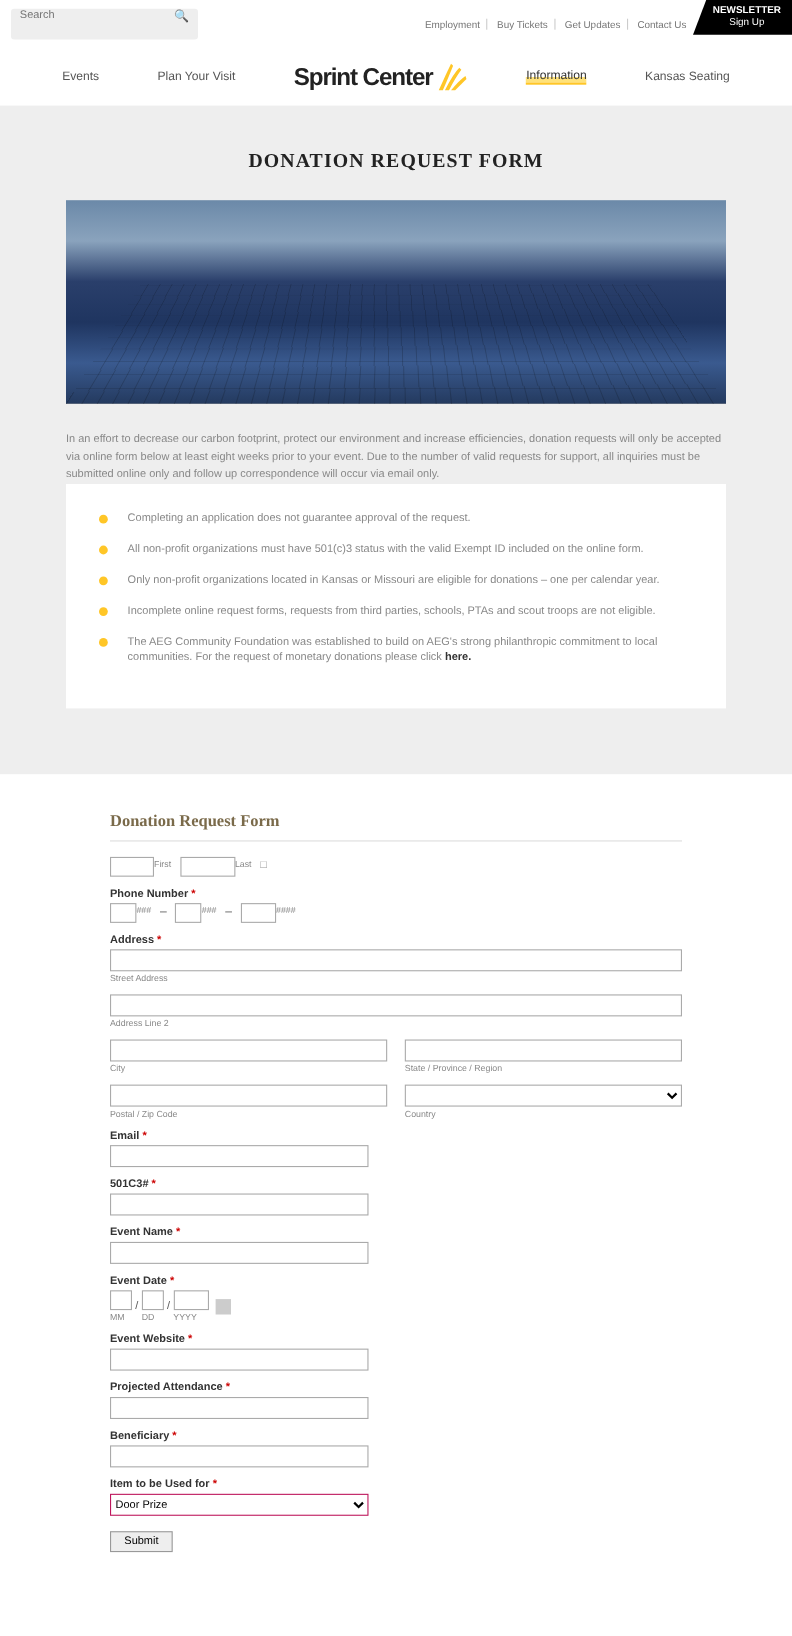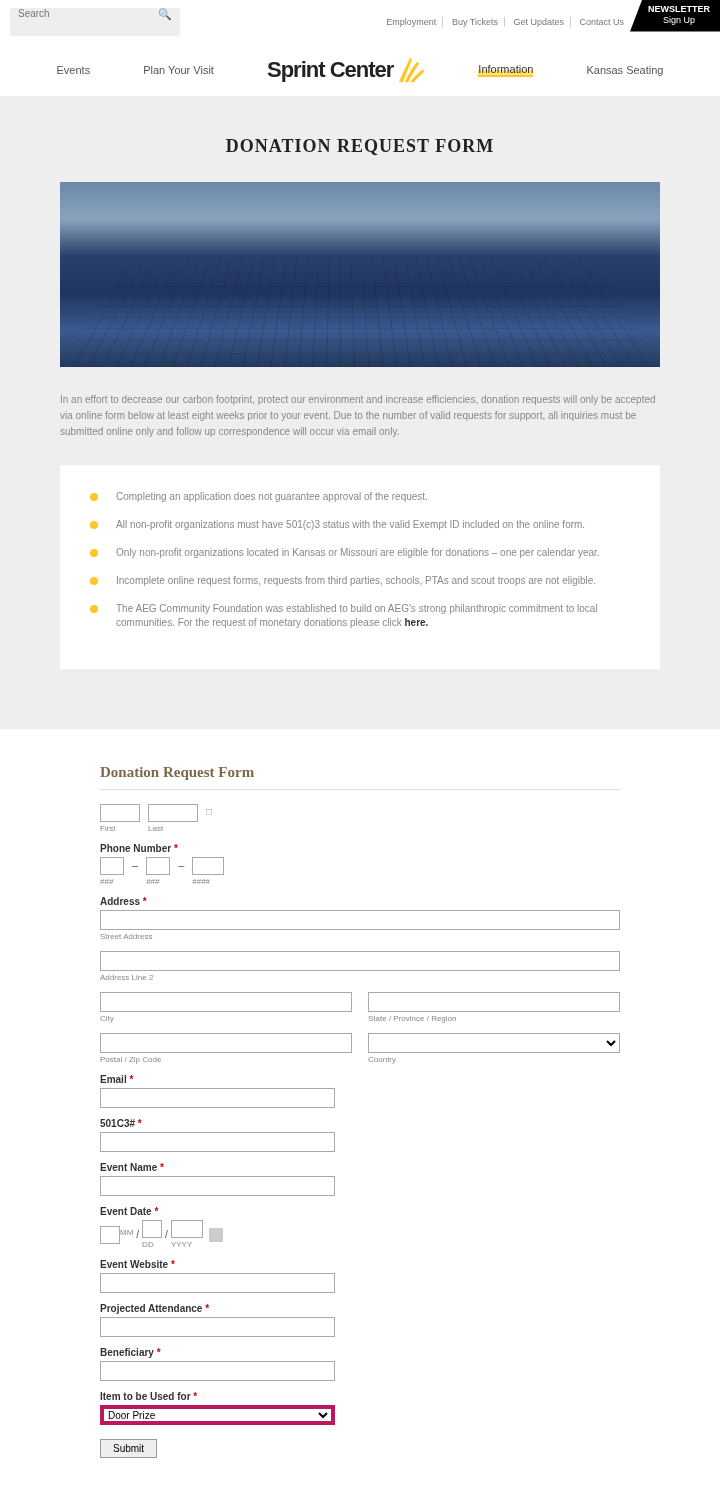--- a/index.html
+++ b/index.html
@@ -24,41 +24,41 @@
 .logo-fan{width:28px;height:28px}
 
 
 .gray-section{background:#eee;padding:40px 60px 60px}
 .page-title{text-align:center;font-size:18px;font-weight:bold;letter-spacing:1px;color:#222;margin-bottom:25px;font-family:Georgia,serif}
 .hero-img{width:100%;height:185px;background:linear-gradient(180deg,#6b89a8 0%,#8aa3bd 20%,#2a3f6b 40%,#1f3560 60%,#3a5a8f 80%,#243a5f 100%);position:relative;overflow:hidden}
 .hero-img::before{content:"";position:absolute;inset:0;background:repeating-linear-gradient(88deg,rgba(0,0,0,.18) 0 1px,transparent 1px 14px),repeating-linear-gradient(0deg,rgba(0,0,0,.12) 0 1px,transparent 1px 18px);transform:perspective(400px) rotateX(40deg);transform-origin:bottom}
 .intro-text{font-size:10px;color:#888;line-height:1.6;margin-top:25px}
 
 
-.bullet-card{background:#fff;margin-top:25px;padding:25px 30px}
+.bullet-card{background:#fff;padding:25px 30px}
 .bullet-row{display:flex;gap:18px;margin-bottom:14px;font-size:10px;color:#888;line-height:1.4}
 .bullet-dot{width:8px;height:8px;border-radius:50%;background:#ffc627;flex-shrink:0;margin-top:3px}
 .bullet-row .here{color:#333;font-weight:bold}
 
 
 .form-section{background:#fff;padding:35px 100px 80px}
 .form-heading{font-size:15px;color:#7a6a4a;margin-bottom:8px;font-family:Georgia,serif}
 .form-hr{border:none;border-top:1px solid #ddd;margin-bottom:14px}
 .field-label{font-size:10px;font-weight:bold;color:#333;margin-top:10px;margin-bottom:3px;display:block}
 .req{color:#c00}
 .sub-label{font-size:8px;color:#888;margin-top:2px}
 input[type=text].tiny{width:32px;height:18px;border:1px solid #aaa;font-size:10px;padding:1px}
 input[type=text].full{width:100%;height:20px;border:1px solid #aaa;font-size:10px;padding:2px}
 input[type=text].med{width:235px;height:20px;border:1px solid #aaa;font-size:10px;padding:2px}
 select.full{width:100%;height:20px;border:1px solid #aaa;font-size:10px;background:#fff}
-select.med{width:235px;height:20px;border:4px solid #be185d;font-size:10px;background:#fff}
+select.med{width:235px;height:20px;border:1px solid #be185d;font-size:10px;background:#fff}
 .two-col{display:flex;gap:16px}
 .two-col>div{flex:1}
 .name-row{display:flex;gap:8px;align-items:flex-start}
-.name-row .col{display:flex;flex-direction:column}
+.name-row .col{display:flex;flex-direction:row}
 .submit-btn{border:1px solid #999;background:#eee;font-size:10px;padding:3px 12px;margin-top:14px;cursor:pointer}
 .date-row{display:flex;align-items:center;gap:3px}
 .date-row .sep{font-size:10px;color:#555}
 .cal-icon{width:14px;height:14px;background:#ccc;display:inline-block;margin-left:3px}
 
 
 .fan path{fill:#ffc627}
 </style>
 </head>
 <body>
@@ -189,21 +189,21 @@
   <input type="text" class="med" style="">
 
   <label class="field-label"><span>501C3#</span> <span class="req">*</span></label>
   <input type="text" class="med" style="">
 
   <label class="field-label"><span>Event Name</span> <span class="req">*</span></label>
   <input type="text" class="med" style="">
 
   <label class="field-label"><span>Event Date</span> <span class="req">*</span></label>
   <div class="date-row">
-    <div class="col" style="display:flex;">
+    <div class="col" style="display:flex;flex-direction:column">
         <input type="text" class="tiny" style="width: 20px;">
         <span class="sub-label">MM</span>
       </div>
     <span class="sep">/</span>
     <div class="col" style="display:flex;flex-direction:column">
         <input type="text" class="tiny" style="width: 20px;">
         <span class="sub-label">DD</span>
       </div>
     <span class="sep">/</span>
     <div class="col" style="display:flex;flex-direction:column">

